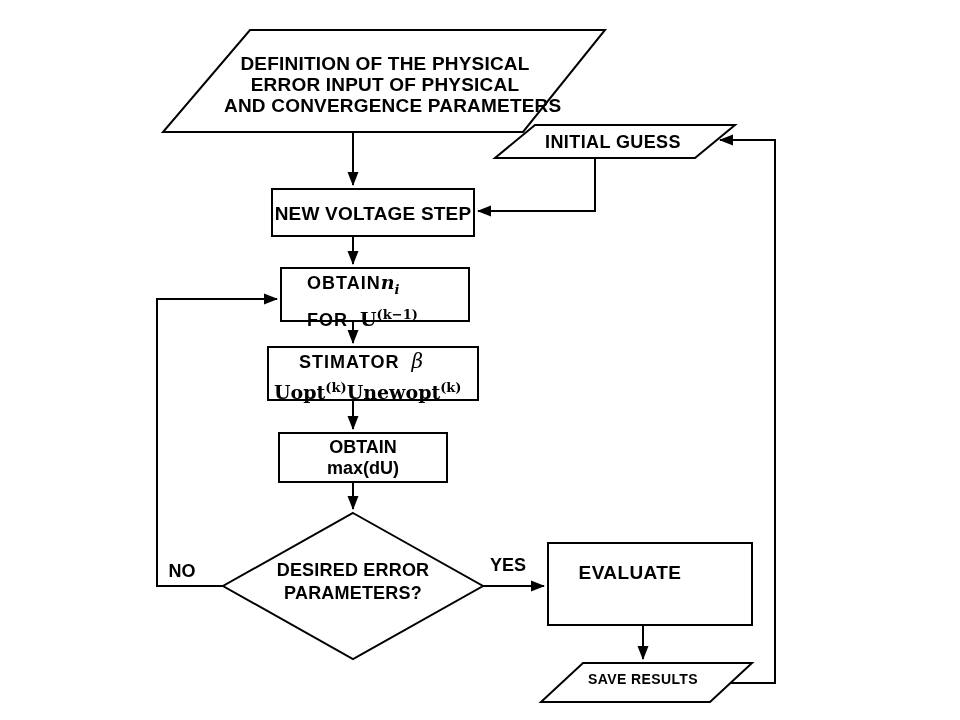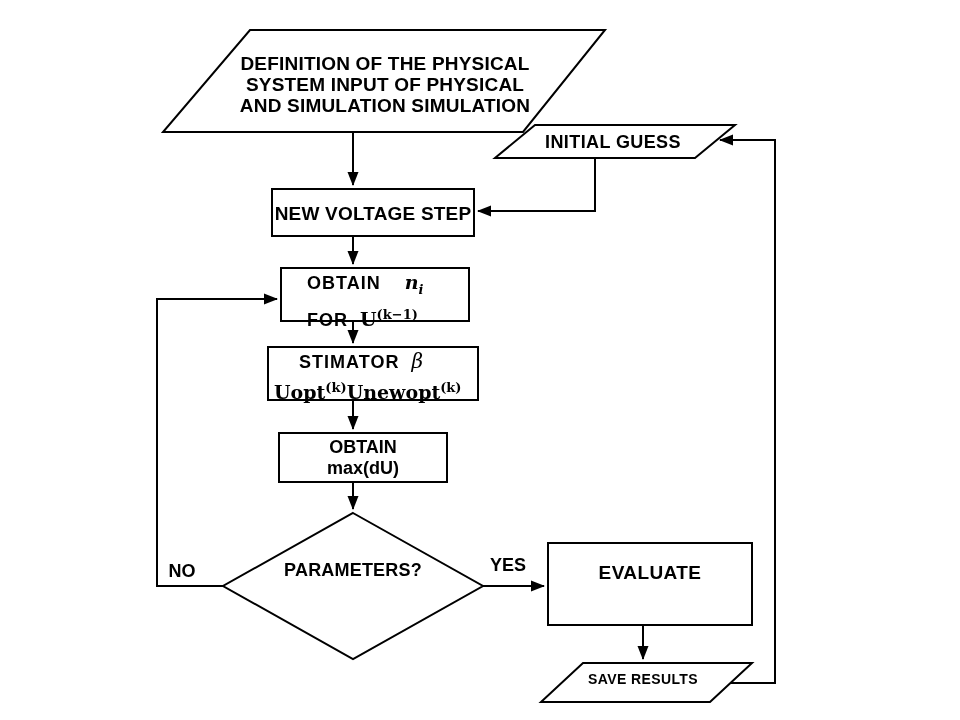--- a/index.html
+++ b/index.html
@@ -33,21 +33,21 @@
   .mathrow { display: flex; align-items: baseline; line-height: 25px; }
   .sans-word { font-size: 18px; font-weight: bold; letter-spacing: 1px; }
   .math {
     font-family: "DejaVu Serif", serif;
     font-weight: bold;
     font-size: 19px;
     letter-spacing: 0;
   }
   .math.italic { font-style: italic; }
   .math sup, .math sub { font-size: 13px; font-weight: bold; }
-  .gap8  { margin-left: 24px; }
+  .gap8  { margin-left: 0; }
   .gap16 { margin-left: 12px; }
   .row-center { justify-content: center; width: 100%; }
   .row-split  { justify-content: space-between; width: 100%; box-sizing: border-box; padding: 0 6px; align-items: flex-end; }
 </style>
 </head>
 <body>
 
 <div class="stage">
 
   <svg width="960" height="720" viewBox="0 0 960 720">
@@ -74,22 +74,22 @@
     <polyline class="edge" points="353,400 353,429" marker-end="url(#arrow)" stroke="#000000"></polyline>
     <polyline class="edge" points="353,482 353,509" marker-end="url(#arrow)" stroke="#000000"></polyline>
     <polyline class="edge" points="483,586 544,586" marker-end="url(#arrow)" stroke="#000000"></polyline>
     <polyline class="edge" points="223,586 157,586 157,299 277,299" marker-end="url(#arrow)" stroke="#000000"></polyline>
     <polyline class="edge" points="643,625 643,659" marker-end="url(#arrow)" stroke="#000000"></polyline>
     <polyline class="edge" points="730,683 775,683 775,140 720,140" marker-end="url(#arrow)" stroke="#000000"></polyline>
   </svg>
 
   <div class="lbl def-lbl" style="left:224px; top:53px; width:322px;">
     <div>DEFINITION OF THE PHYSICAL</div>
-    <div>SYSTEM INPUT OF PHYSICAL</div>
-    <div>AND SIMULATION SIMULATION</div>
+    <div>ERROR INPUT OF PHYSICAL</div>
+    <div>AND CONVERGENCE PARAMETERS</div>
   </div>
 
   <div class="lbl ig-lbl" style="left:513px; top:132px; width:200px;">INITIAL GUESS</div>
 
   <div class="lbl nvs-lbl" style="left:272px; top:203px; width:202px;">NEW VOLTAGE STEP</div>
 
   <div class="lbl mathbox" style="left:307px; top:270px; width:162px; text-align:left;">
     <div class="mathrow">
       <span class="sans-word">OBTAIN</span>
       <span class="math italic gap8"><span>n</span><sub>i</sub></span>
@@ -110,26 +110,27 @@
       <span class="math"><span>Unewopt</span><sup>(k)</sup></span>
     </div>
   </div>
 
   <div class="lbl two-line" style="left:279px; top:437px; width:168px;">
     <div>OBTAIN</div>
     <div>max(dU)</div>
   </div>
 
   <div class="lbl dec-lbl" style="left:243px; top:559px; width:220px;">
+    <div>DESIRED ERROR</div>
     <div>PARAMETERS?</div>
   </div>
 
   <div class="lbl branch-lbl" style="left:152px; top:561px; width:60px;">NO</div>
 
   <div class="lbl branch-lbl" style="left:478px; top:555px; width:60px;">YES</div>
 
-  <div class="lbl eval-lbl" style="left:548px; top:562px; width:204px;">
+  <div class="lbl eval-lbl" style="left:528px; top:562px; width:204px;">
     <div>EVALUATE</div>
   </div>
 
   <div class="lbl save-lbl" style="left:553px; top:671px; width:180px;">SAVE RESULTS</div>
 
 </div>
 
 </body></html>

